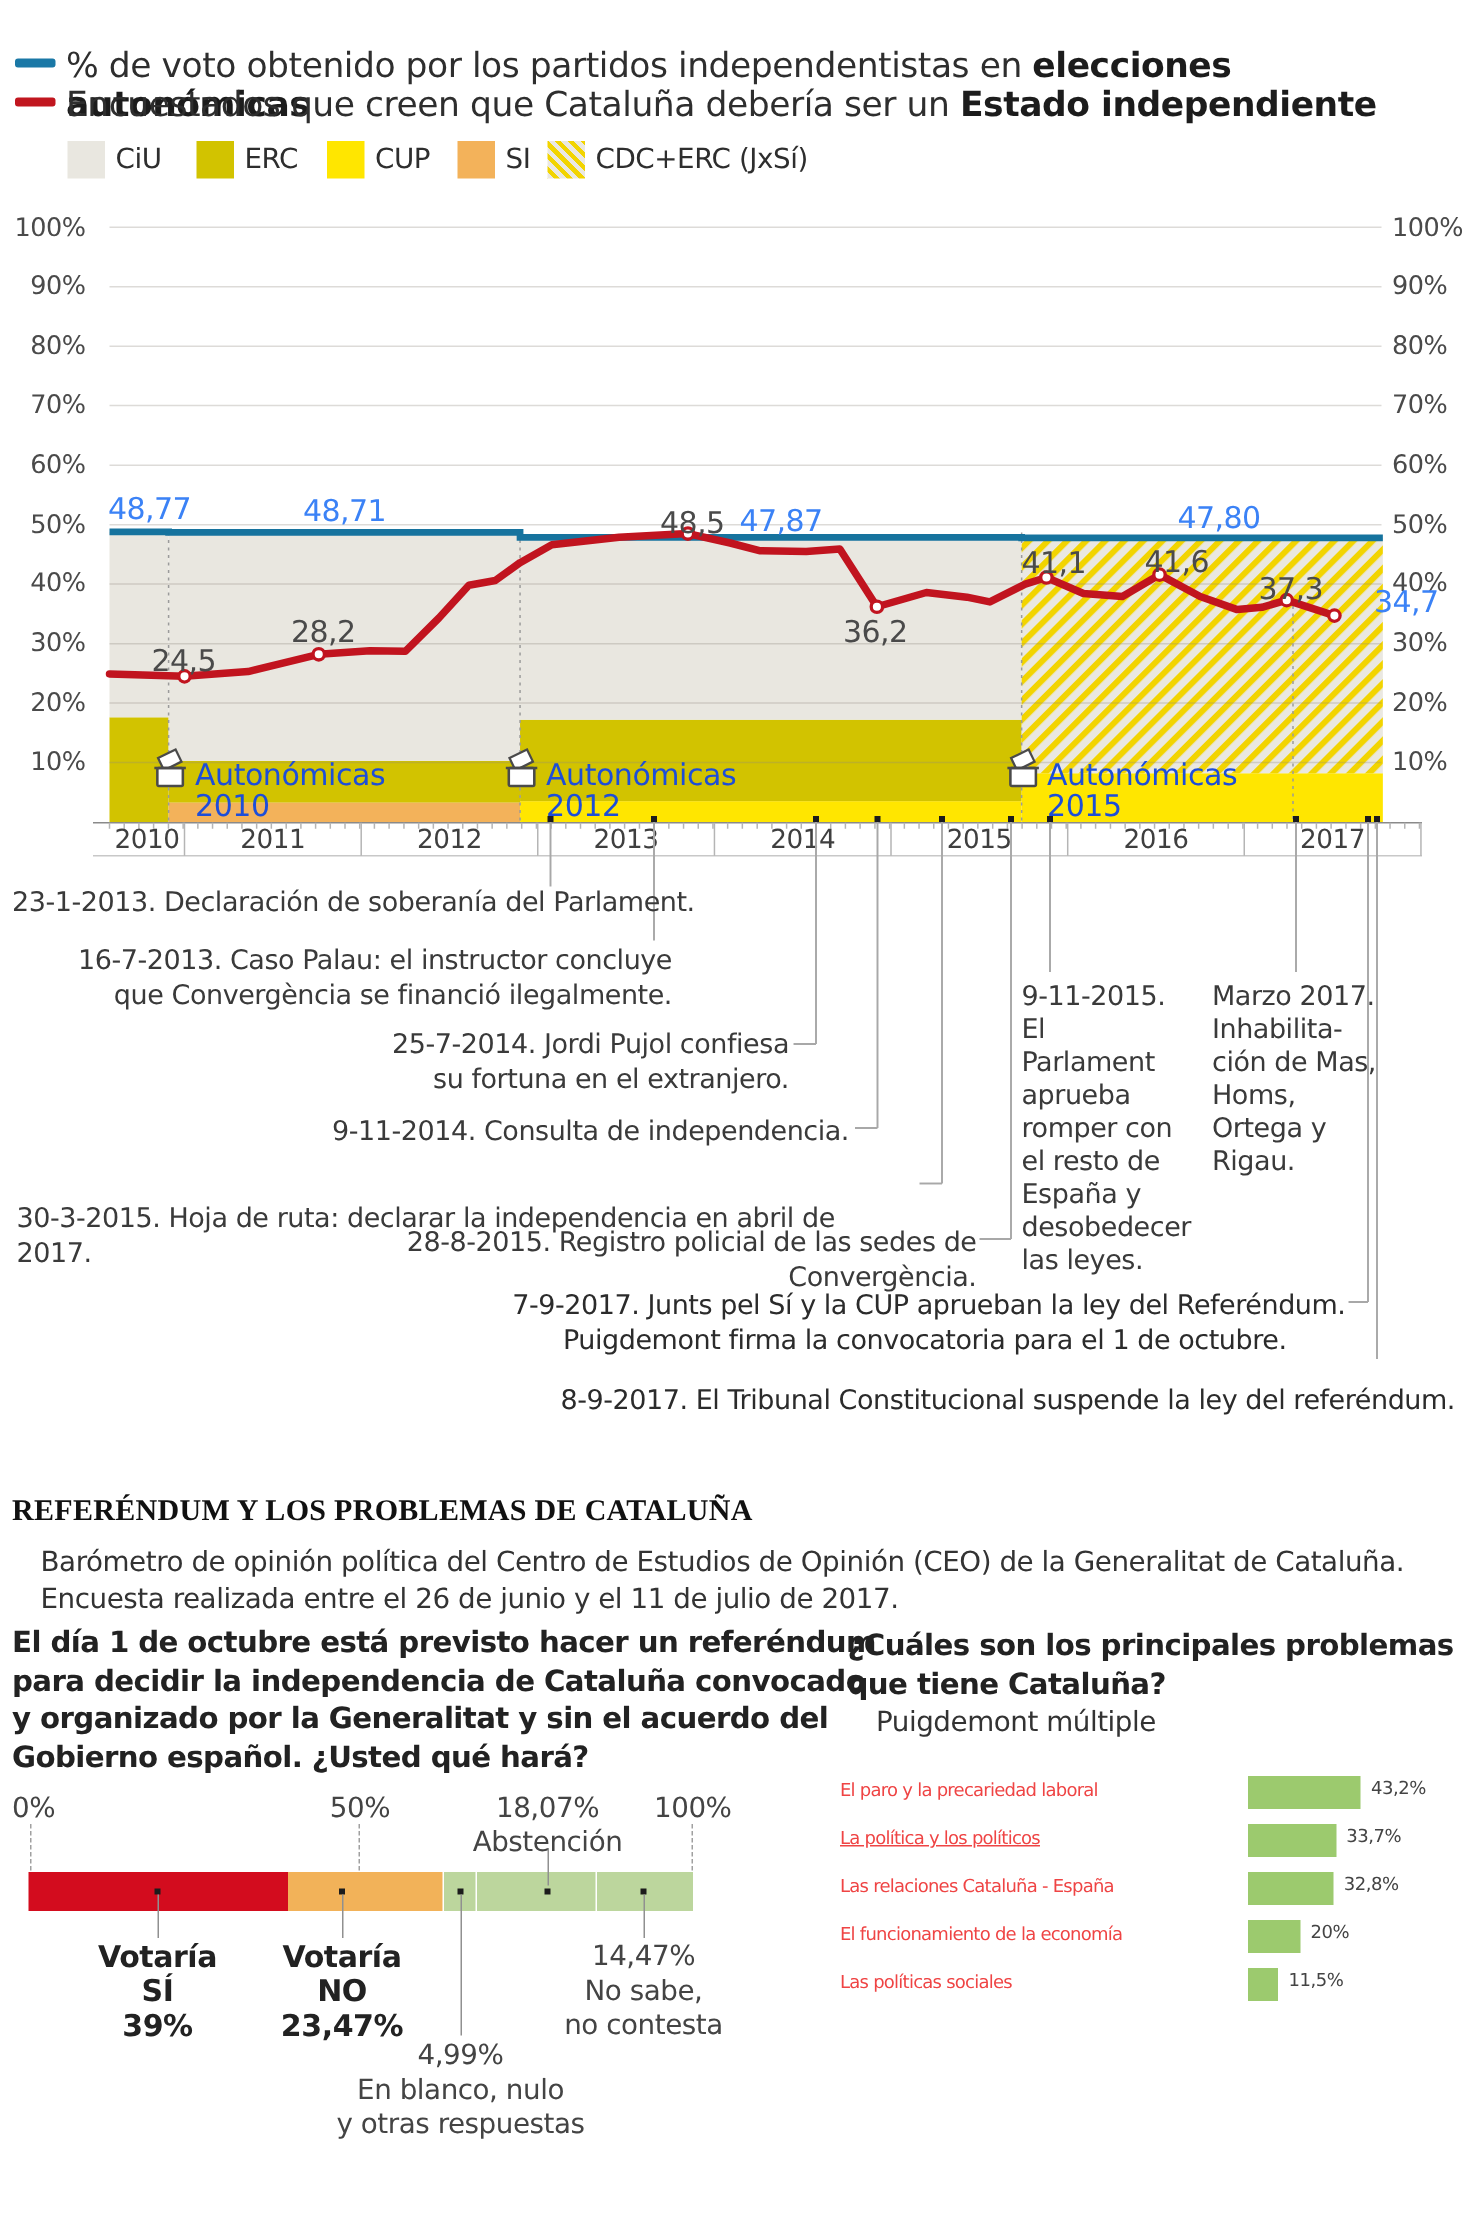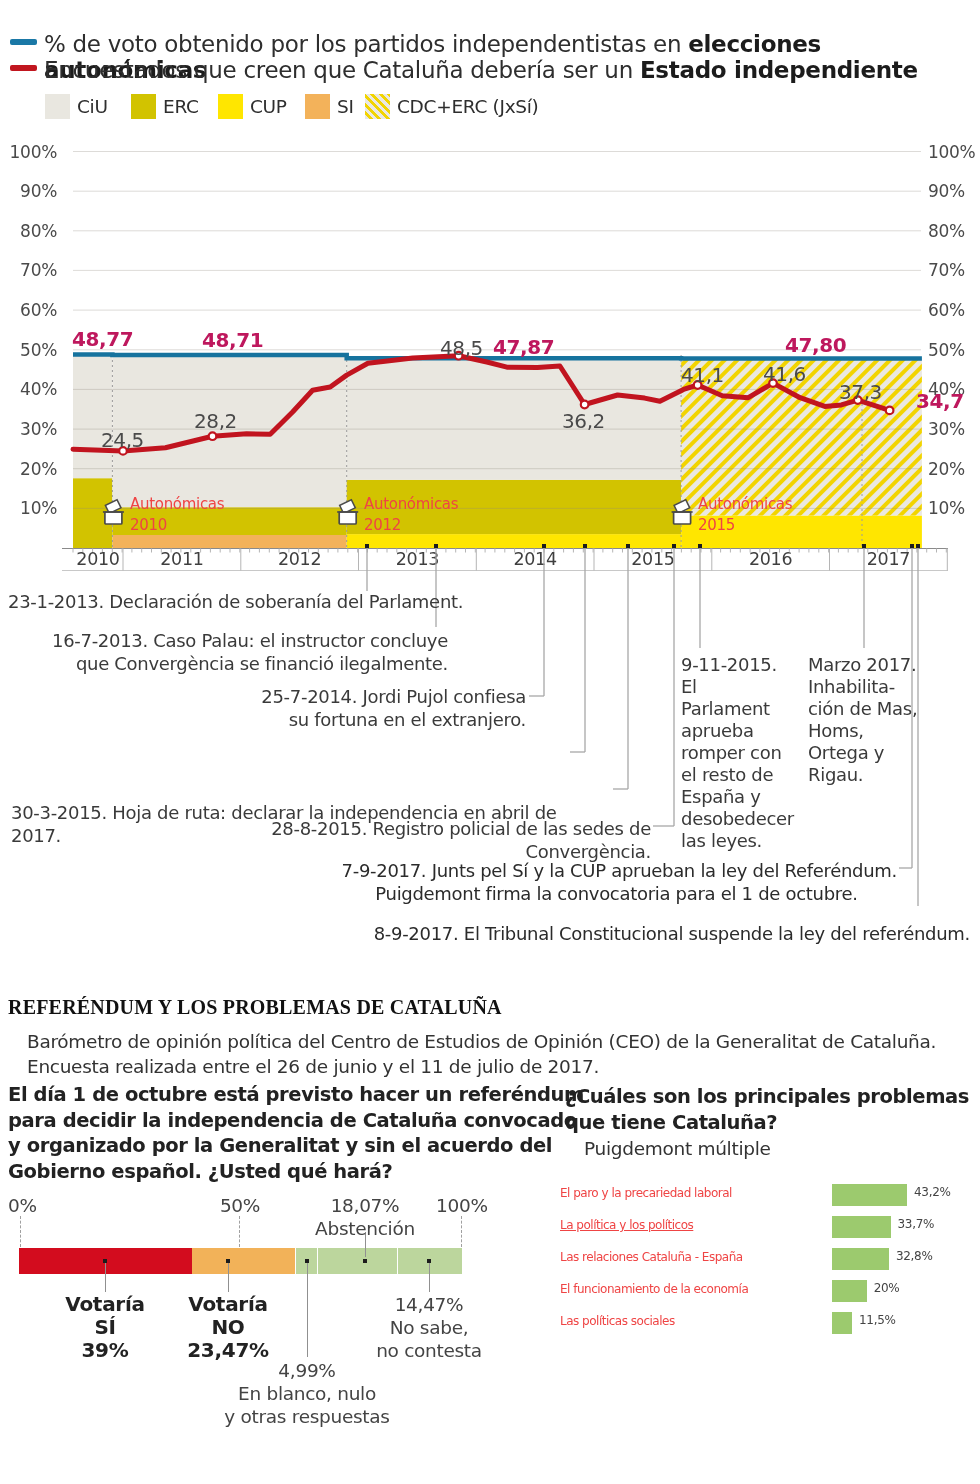--- a/index.html
+++ b/index.html
@@ -1,25 +1,25 @@
 <!DOCTYPE html>
 <html><head>
 <meta charset="utf-8">
 <style>
   html,body{margin:0;padding:0;background:#fff;}
   #page{position:relative;width:980px;height:1484px;background:#fff;overflow:hidden;
         font-family:"DejaVu Sans","Liberation Sans",sans-serif;color:#333;}
   .abs{position:absolute;}
   .pre{white-space:pre-line;}
   .lbl{font-size:20px;letter-spacing:-0.4px;color:#4a4a4a;}
-  .lbl.bold{font-weight:bold;color:#be185d;}
+  .lbl.bold{font-weight:normal;color:#3b82f6;}
   .ytick{font-size:17px;letter-spacing:-0.3px;color:#4a4a4a;}
   .ann{font-size:18px;letter-spacing:-0.3px;color:#3a3a3a;line-height:23px;}
   .ann.bold{font-weight:normal;color:#2b2b2b;}
-  .eleclbl{font-size:15px;letter-spacing:-0.3px;color:#ef4444;line-height:21px;white-space:pre-line;}
+  .eleclbl{font-size:20px;letter-spacing:-0.3px;color:#1d4ed8;line-height:21px;white-space:pre-line;margin-top:12px;}
   .legend-text{font-size:23px;letter-spacing:-0.3px;color:#2e2e2e;}
   .legend-text b{color:#1c1c1c;}
   .party-lbl{font-size:18.5px;letter-spacing:-0.3px;color:#2e2e2e;}
   .swatch{position:absolute;width:25px;height:25px;}
   .dashline{position:absolute;width:0;border-left:1px dashed #a0a0a0;}
   .serif-h{font-family:"Liberation Serif","DejaVu Serif",serif;font-weight:bold;font-size:20px;color:#111;letter-spacing:0.2px;}
   .bodytext{font-size:18.5px;letter-spacing:-0.3px;color:#333;line-height:25px;margin-left:19px;}
   .qbold{font-weight:bold;font-size:19.5px;letter-spacing:-0.4px;color:#222;line-height:25.5px;}
   .stack-axis{font-size:18.5px;letter-spacing:-0.3px;color:#444;}
   .stack-lbl{font-size:18.5px;letter-spacing:-0.3px;color:#444;line-height:23px;text-align:center;}
@@ -288,20 +288,21 @@
   <div class="abs eleclbl" style="left:364px;top:494px;">Autonómicas
 2012</div>
   <div class="abs eleclbl" style="left:698px;top:494px;">Autonómicas
 2015</div>
 
   <div class="abs ann" style="left:8px;top:590px;">23-1-2013. Declaración de soberanía del Parlament.</div>
   <div class="abs ann pre" style="left:0;width:448px;top:629px;text-align:right;">16-7-2013. Caso Palau: el instructor concluye
 que Convergència se financió ilegalmente.</div>
   <div class="abs ann pre" style="left:100px;width:426px;top:685px;text-align:right;">25-7-2014. Jordi Pujol confiesa
 su fortuna en el extranjero.</div>
+  <div class="abs ann" style="left:166px;width:400px;top:743px;text-align:right;">9-11-2014. Consulta de independencia.</div>
   <div class="abs ann" style="left:11px;width:600px;top:801px;">30-3-2015. Hoja de ruta: declarar la independencia en abril de 2017.</div>
   <div class="abs ann" style="left:151px;width:500px;top:817px;text-align:right;">28-8-2015. Registro policial de las sedes de Convergència.</div>
   <div class="abs ann pre" style="left:681px;width:110px;top:654px;line-height:22px;">9-11-2015. El
 Parlament
 aprueba
 romper con
 el resto de
 España y
 desobedecer
 las leyes.</div>

